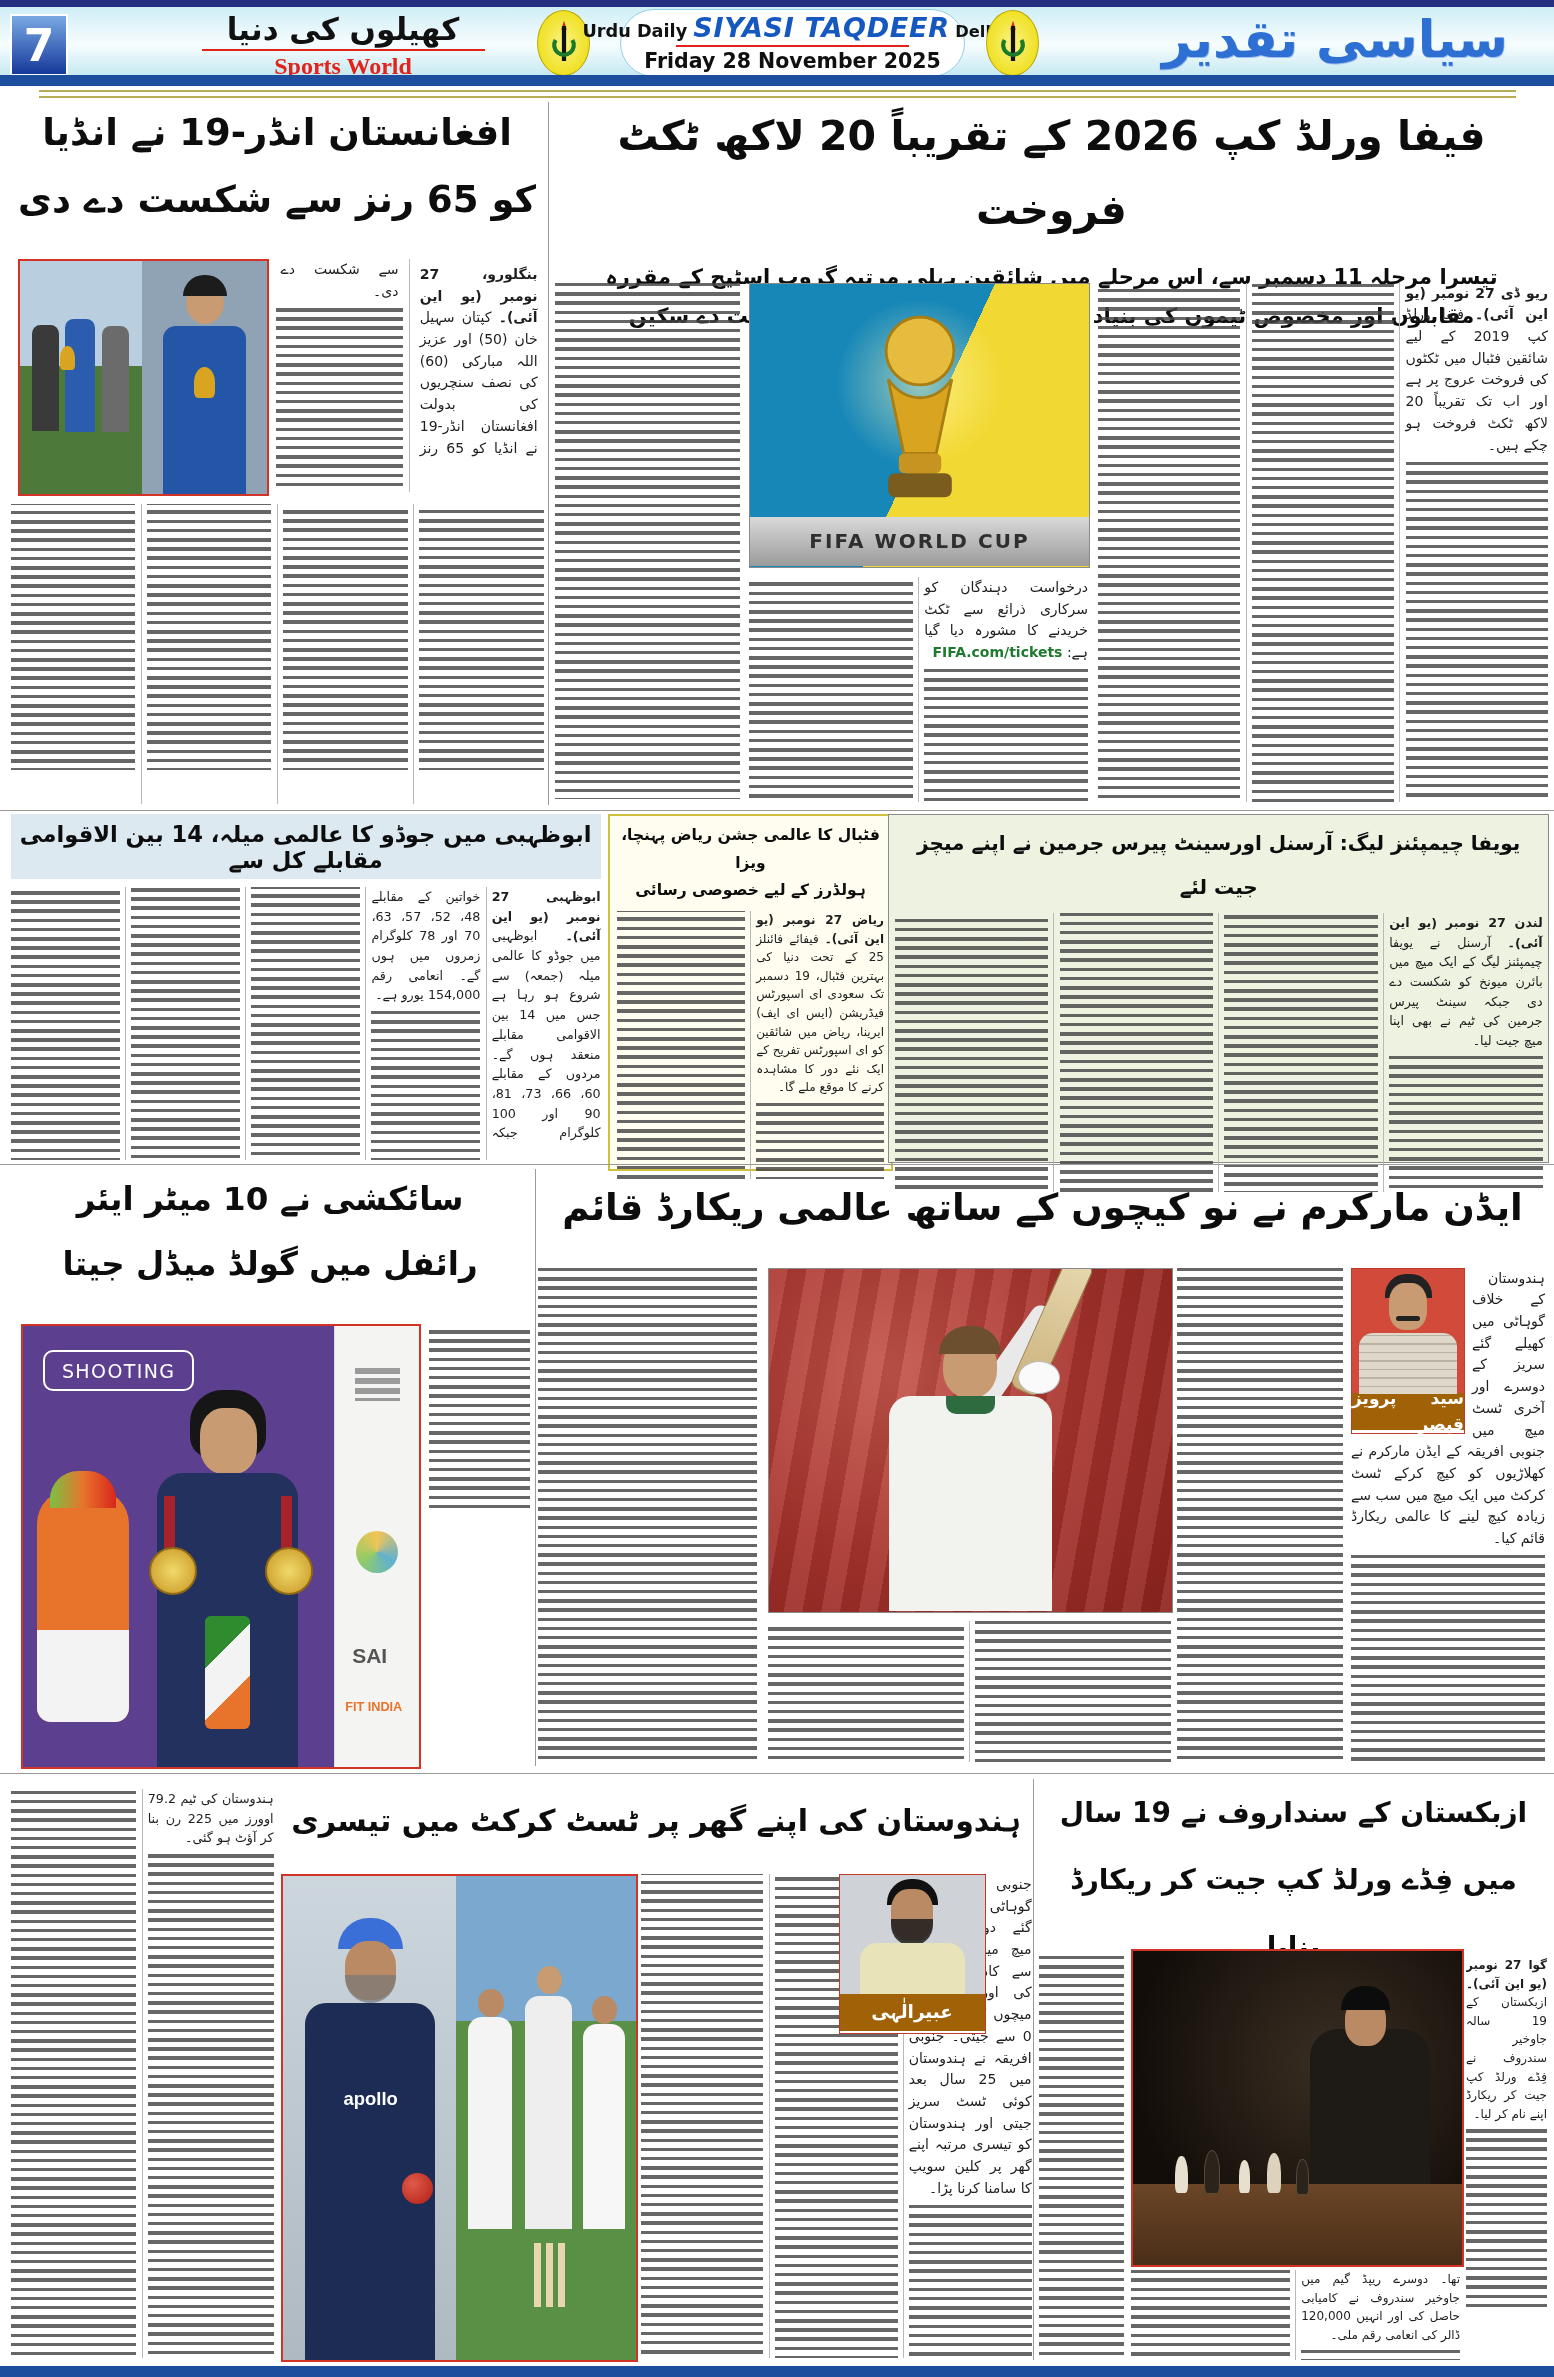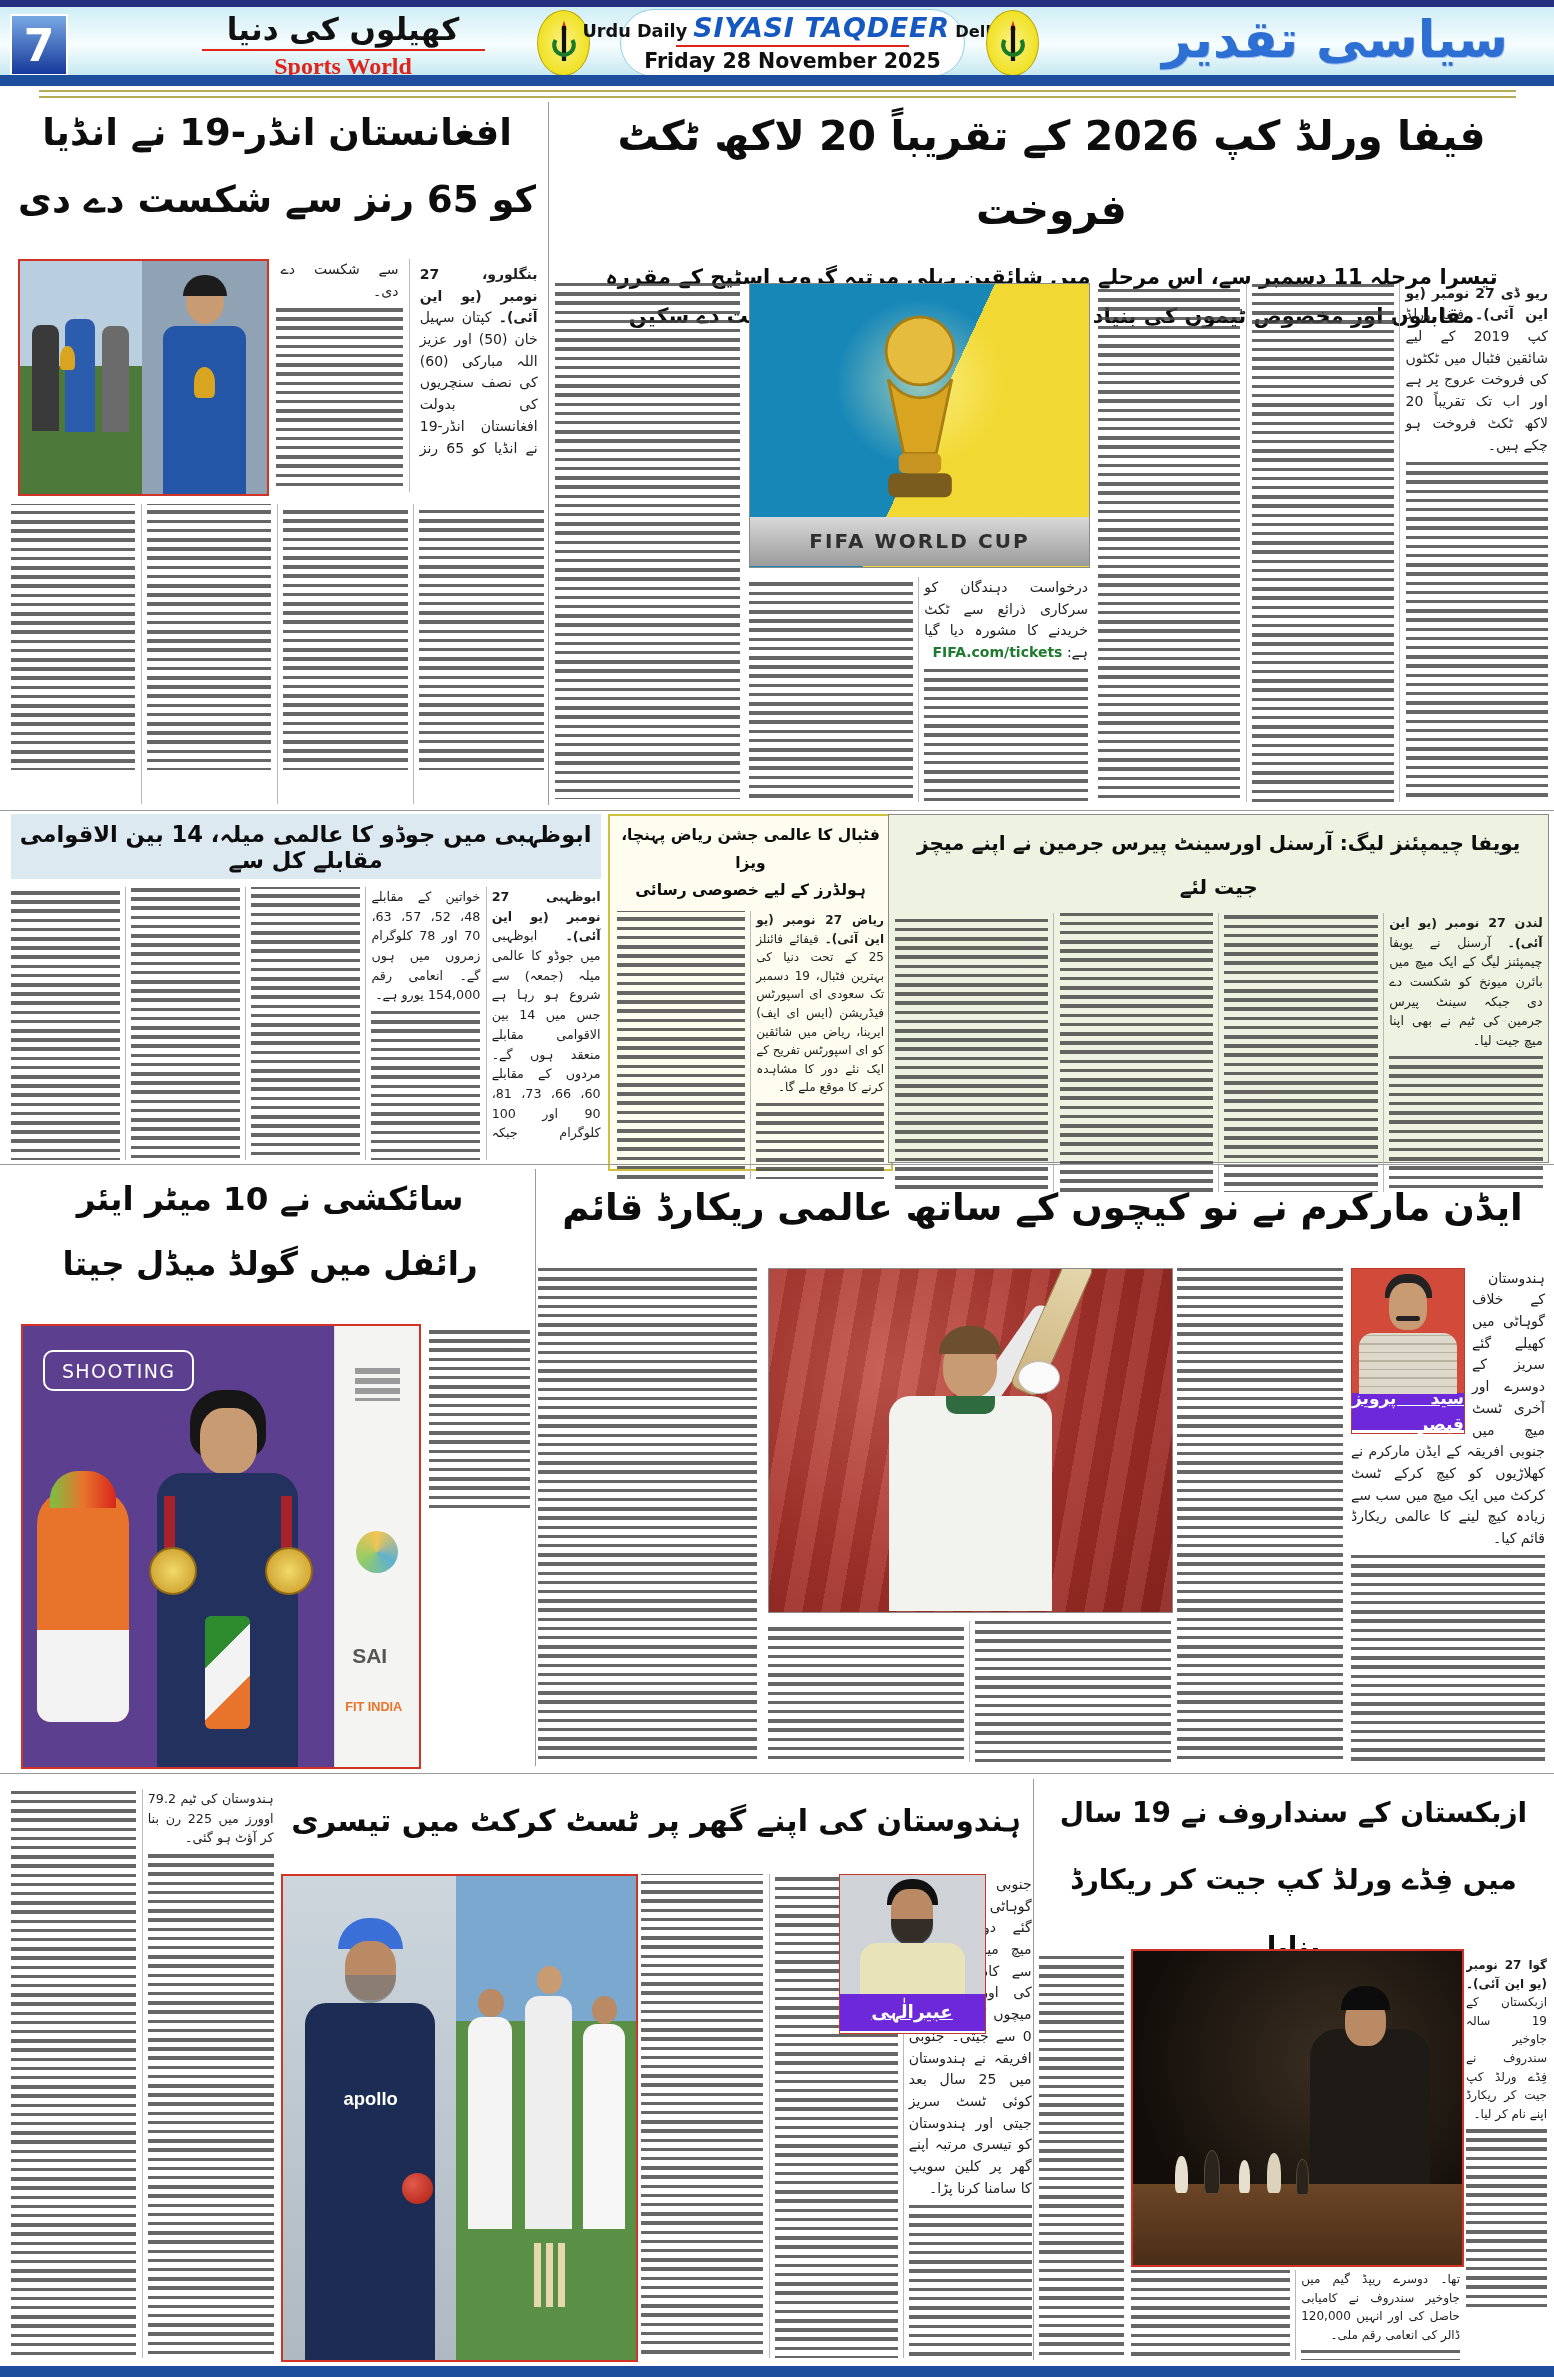--- a/index.html
+++ b/index.html
@@ -40,21 +40,21 @@
   .papername{font-size:51px;font-weight:bold;color:#2d6fd2;text-align:center;
              text-shadow:0.7px 0.7px 0 #9dbdf0;}
   .logo{border-radius:50%;background:radial-gradient(#fbf282,#f0e124 70%,#d8c409);
         border:1.4px solid #b7a70a;display:flex;align-items:center;justify-content:center;}
   .khaki{border-top:2.1px solid #b6ac55;border-bottom:2.1px solid #b6ac55;height:3.5px;}
   
   .judo-band{background:#dde9f1;display:flex;align-items:center;justify-content:center;}
   .riyadh-box{background:#fffdf0;border:2.8px solid #cdc13e;}
   .uefa-box{background:#edf3e0;border:0.7px solid #8a8a8a;}
   
-  .plate{background:#6d28d9;color:#fff;font-weight:bold;display:flex;align-items:center;justify-content:center;text-decoration:underline;}
+  .plate{background:#a16207;color:#fff;font-weight:bold;display:flex;align-items:center;justify-content:center;}
   .footer-bar{background:#1d4e9e;}
   .capwhite{color:#fff;font-weight:normal;}
 </style>
 </head>
 <body>
 
 <div id="page">
 
   <div class="ab" style="left:0;top:0;width:1554px;height:86px;">
     <div class="ab hdr-top" style="left:0;top:0;width:1554px;height:7px;"></div>

